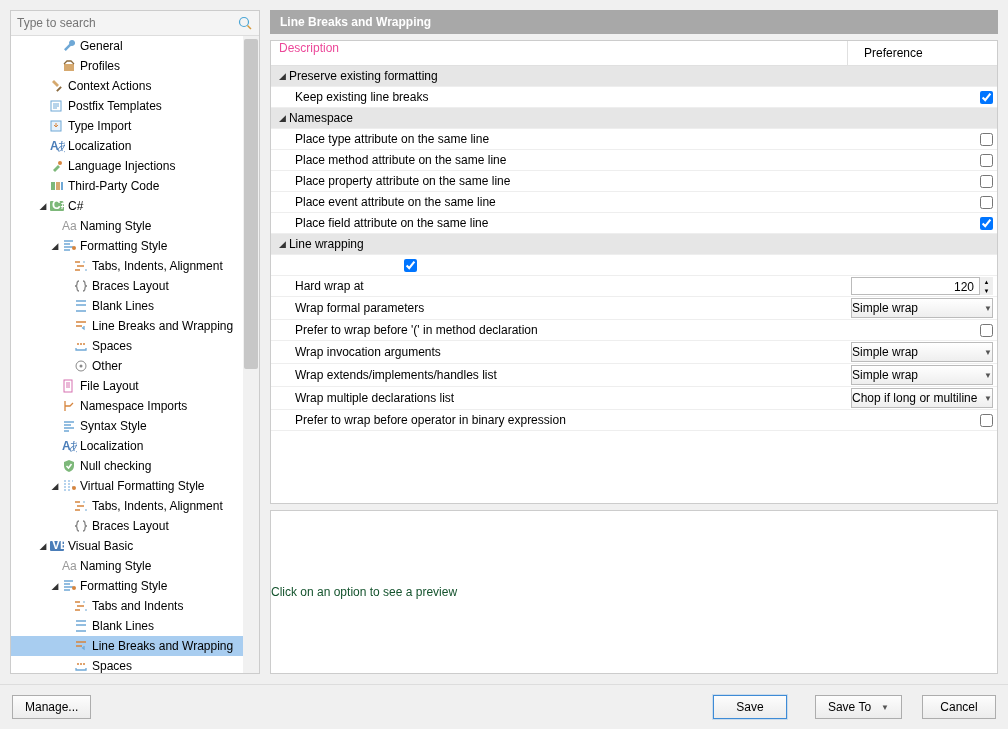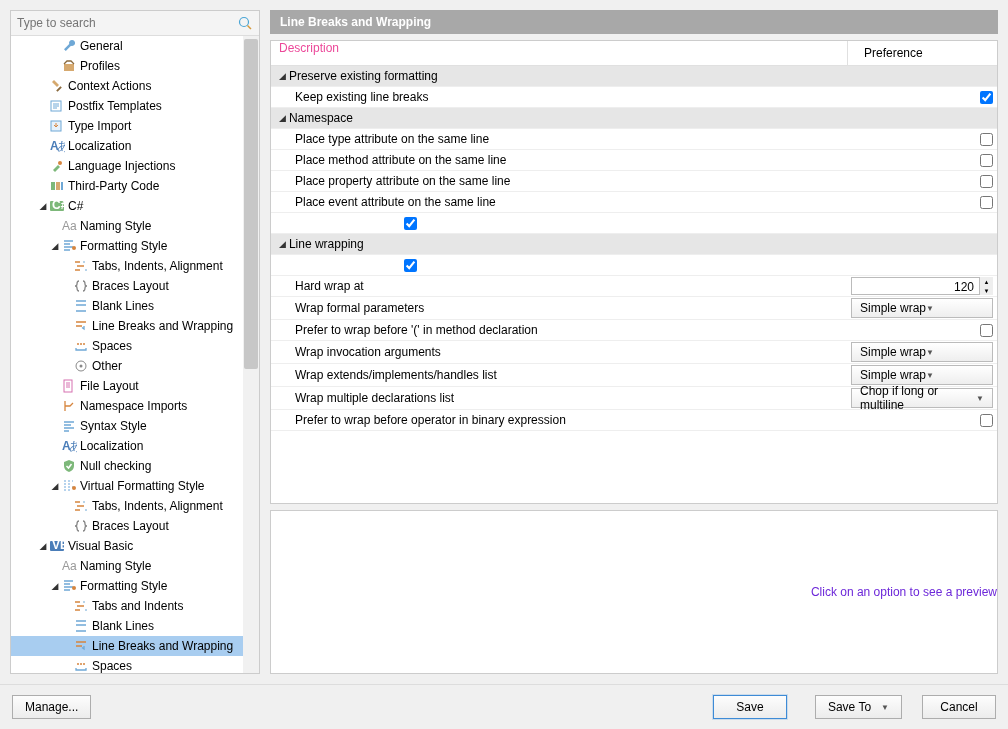--- a/index.html
+++ b/index.html
@@ -28,23 +28,23 @@
 .grid-row.group { background: #e6e6e6; font-weight: normal; }
 .grid-row .cell-desc { flex: 1; padding: 2px 8px; display: flex; align-items: center; }
 .grid-row .cell-pref { width: 150px; padding: 1px 4px; display: flex; align-items: center; justify-content: flex-end; }
 .group-arrow { font-size: 9px; margin-right: 3px; color: #333; }
 .indent1 { padding-left: 24px !important; }
 .checkbox { width: 13px; height: 13px; margin-left: auto; }
 .numeric-input { width: 142px; height: 18px; border: 1px solid #bbb; text-align: right; padding: 1px 18px 0 4px; position: relative; }
 .numeric-wrap { position: relative; }
 .spinner { position: absolute; right: 0; top: 0; width: 14px; height: 18px; display: flex; flex-direction: column; border-left: 1px solid #bbb; }
 .spinner div { flex: 1; font-size: 6px; display: flex; align-items: center; justify-content: center; background: #eee; }
-.dropdown { width: 142px; height: 20px; border: 1px solid #bbb; background: linear-gradient(#fff,#eee); display: flex; align-items: center; padding: 0 8px; }
+.dropdown { width: 142px; height: 20px; border: 1px solid #bbb; background: linear-gradient(#fff,#eee); display: flex; align-items: center; padding: 0 0; justify-content: space-between; }
 .dropdown-arrow { font-size: 8px; color: #555; }
-.preview-panel { flex: 0.7; background: #fff; border: 1px solid #ccc; display: flex; align-items: center; justify-content: flex-end; color: #6d28d9; }
+.preview-panel { flex: 0.7; background: #fff; border: 1px solid #ccc; display: flex; align-items: center; justify-content: flex-start; color: #14532d; }
 .button-bar { padding: 10px 12px; display: flex; align-items: center; border-top: 1px solid #ddd; background: #f0f0f0; }
 .btn { min-width: 74px; height: 24px; padding: 0 12px; border: 1px solid #adadad; background: linear-gradient(#fdfdfd,#ececec); display: inline-flex; align-items: center; justify-content: center; cursor: default; }
 .btn.primary { border: 1px solid #3e8bd6; box-shadow: 0 0 0 1px rgba(62,139,214,.2); }
 .btn-arrow { font-size: 8px; margin-left: 10px; color: #555; }
 .spacer { flex: 1; }
 svg { width: 16px; height: 16px; }
 </style>
 </head>
 <body>
 
@@ -469,20 +469,23 @@
           </div>
           <div class="grid-row">
             <div class="cell-desc indent1">
               <span>Place event attribute on the same line</span>
             </div>
             <div class="cell-pref">
               <input type="checkbox" class="checkbox" style="">
             </div>
           </div>
           <div class="grid-row">
+            <div class="cell-desc indent1">
+              <span>Place field attribute on the same line</span>
+            </div>
             <div class="cell-pref">
               <input type="checkbox" class="checkbox" checked="" style="">
             </div>
           </div>
           <div class="grid-row group">
             <div class="cell-desc">
               <span class="group-arrow">◢</span>
               <span>Line wrapping</span>
             </div>
           </div>

